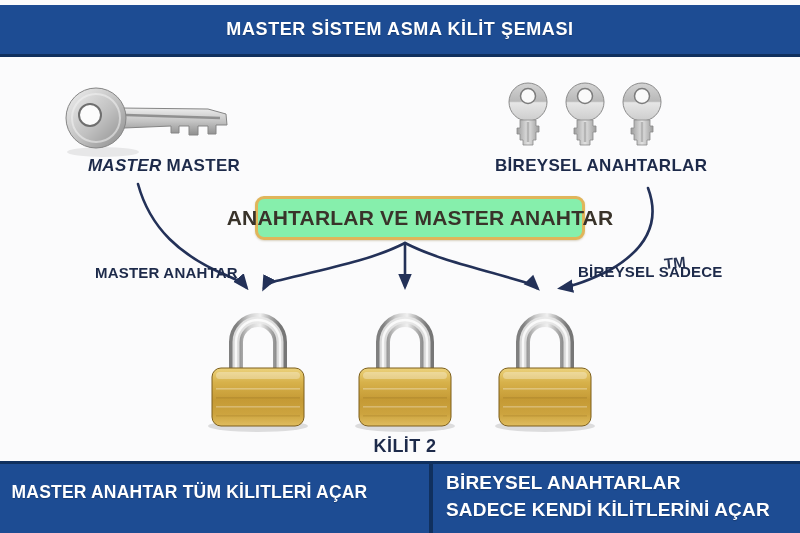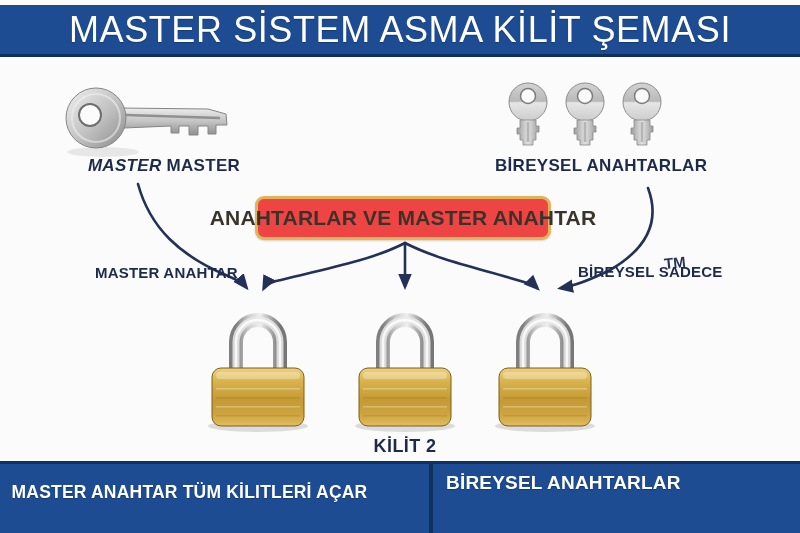--- a/index.html
+++ b/index.html
@@ -16,41 +16,41 @@
   }
   
   .header-bar{
     position:absolute; left:0; top:5px; width:800px; height:52px;
     background:#1d4c93;
     border-bottom:3px solid #10305e;
     display:flex; align-items:center; justify-content:center;
     box-sizing:border-box;
   }
   .header-bar .title{
-    color:#ffffff; font-size:36px; font-weight:400; letter-spacing:.6px;
+    color:#ffffff; font-size:18px; font-weight:700; letter-spacing:.6px;
     text-shadow:0 1px 1px rgba(0,0,0,.25);
   }
   
   .key-label{
     position:absolute; color:#1d2a4a; font-weight:800; font-size:17px;
     letter-spacing:.3px; text-align:center; white-space:nowrap;
   }
   .key-label .w1{font-weight:900;font-style:italic;}
   .mid-label{
     position:absolute; color:#1d2a4a; font-weight:700; font-size:15px;
     letter-spacing:.2px; white-space:nowrap;
   }
   .tm-mark{
     position:absolute; color:#1d2a4a; font-weight:900; font-size:15px;
     transform:rotate(-6deg); opacity:.95; white-space:nowrap;
   }
   
   .center-box{
-    position:absolute; left:255px; top:196px; width:296px; height:44px;
-    background:#ef4444; border:3px solid #e0b55a; border-radius:9px;
+    position:absolute; left:255px; top:196px; width:330px; height:44px;
+    background:#86efac; border:3px solid #e0b55a; border-radius:9px;
     box-sizing:border-box;
     display:flex; align-items:center; justify-content:center;
     box-shadow:0 1px 2px rgba(120,90,20,.25);
   }
   .center-box .box-text{
     color:#39332a; font-size:21px; font-weight:800; letter-spacing:.2px; white-space:nowrap;
   }
   
   .overlay{position:absolute; left:0; top:0;}
   
@@ -201,15 +201,16 @@
 
   <div class="lock-label" style="left:335px;">KİLİT 2</div>
 
   <div class="footer-band"></div>
   <div class="footer-divider"></div>
   <div class="footer-left">
     <span class="cap">MASTER ANAHTAR TÜM KİLITLERİ AÇAR</span>
   </div>
   <div class="footer-right">
     <div>BİREYSEL ANAHTARLAR</div>
+    <div>SADECE KENDİ KİLİTLERİNİ AÇAR</div>
   </div>
 
 </div>
 
 </body></html>

